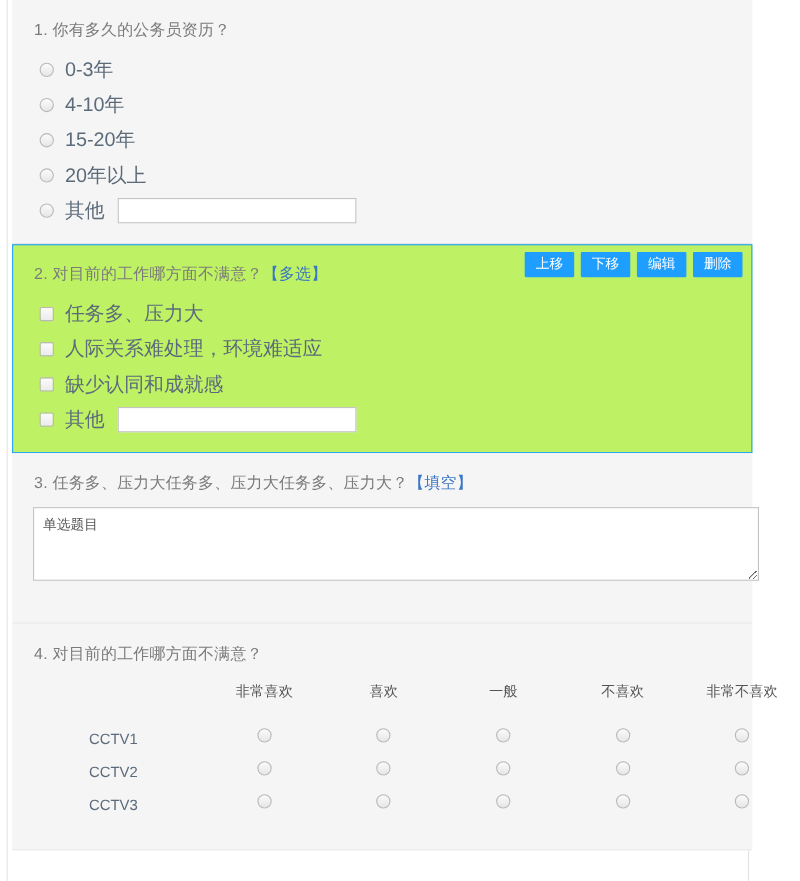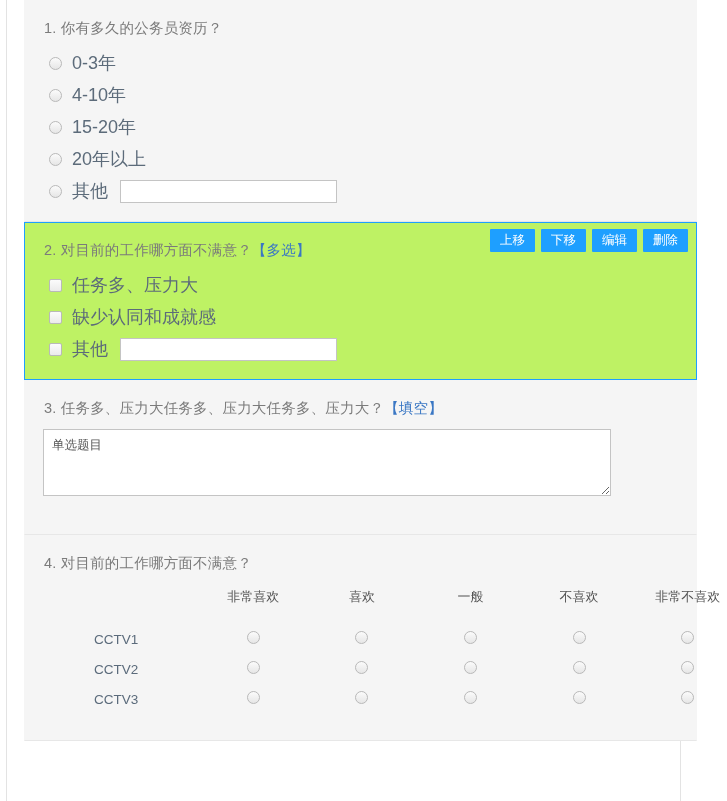--- a/index.html
+++ b/index.html
@@ -17,21 +17,21 @@
     height: 801px;
     background: #ffffff;
   }
 
   
   .rule-left  { position: absolute; left: 6px;  top: 0; width: 1px; height: 801px; background: #e3e3e3; }
   .rule-right { position: absolute; left: 680px; top: 0; width: 1px; height: 801px; background: #e3e3e3; }
 
   .col {
     position: absolute;
-    left: 24px;
+    left: 11px;
     top: 0;
     width: 673px;
   }
 
   
   .qblock {
     position: relative;
     background: #f5f5f5;
     border-bottom: 1px solid #e7e7e7;
     padding: 0;
@@ -111,21 +111,21 @@
     line-height: 23px;
     height: 23px;
     padding: 0 10px;
     cursor: pointer;
     border-radius: 1px;
   }
 
   
   .ta-wrap { padding: 12px 0 38px 18px; }
   .ta {
-    width: 568px;
+    width: 660px;
     height: 67px;
     border: 1px solid #c4c4c4;
     background: #ffffff;
     font-family: "Liberation Sans", sans-serif;
     font-size: 12.5px;
     color: #555;
     padding: 7px 8px;
     resize: both;
     display: block;
   }
@@ -202,20 +202,24 @@
         <span>2.</span>
         <span>对目前的工作哪方面不满意？</span><span class="qtag">【多选】</span>
       </div>
       <div class="opts">
         <div class="opt">
           <span class="checkbox"></span>
           <span class="opt-label">任务多、压力大</span>
         </div>
         <div class="opt">
           <span class="checkbox"></span>
+          <span class="opt-label">人际关系难处理，环境难适应</span>
+        </div>
+        <div class="opt">
+          <span class="checkbox"></span>
           <span class="opt-label">缺少认同和成就感</span>
         </div>
         <div class="opt">
           <span class="checkbox"></span>
           <span class="opt-label">其他</span>
           <input class="txt-inline" type="text" value="" style="">
         </div>
       </div>
     </div>
 

